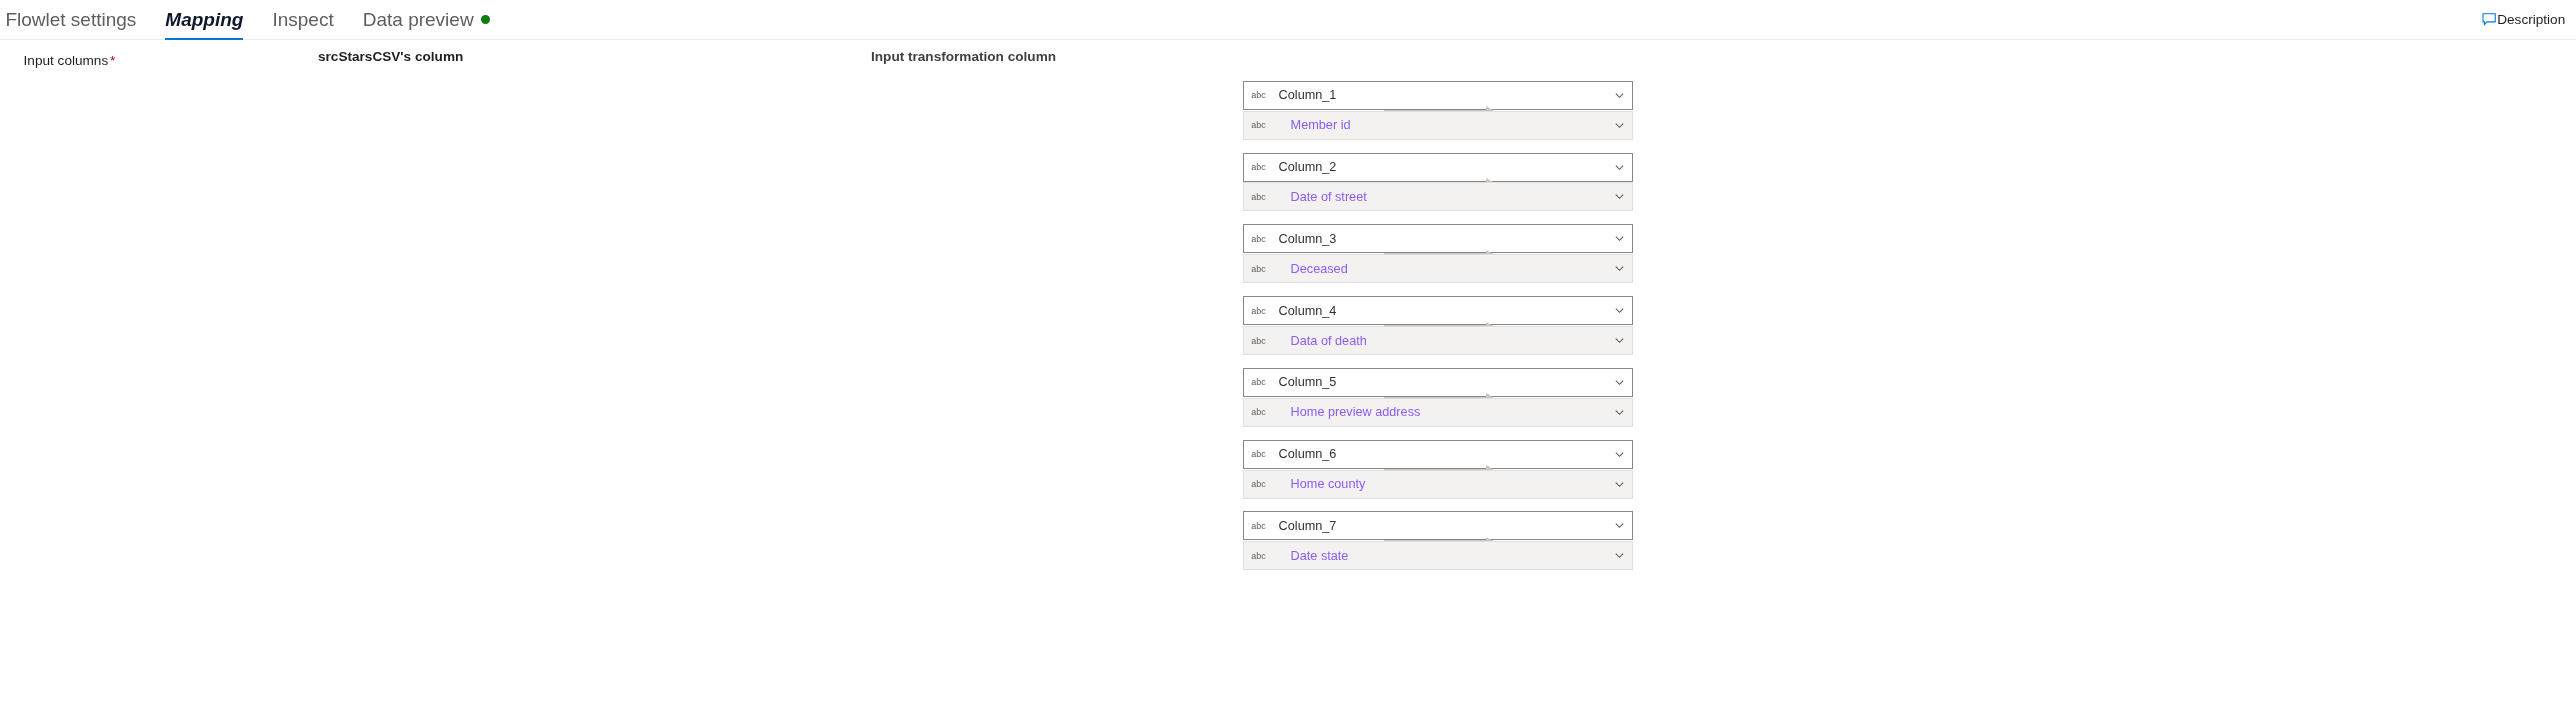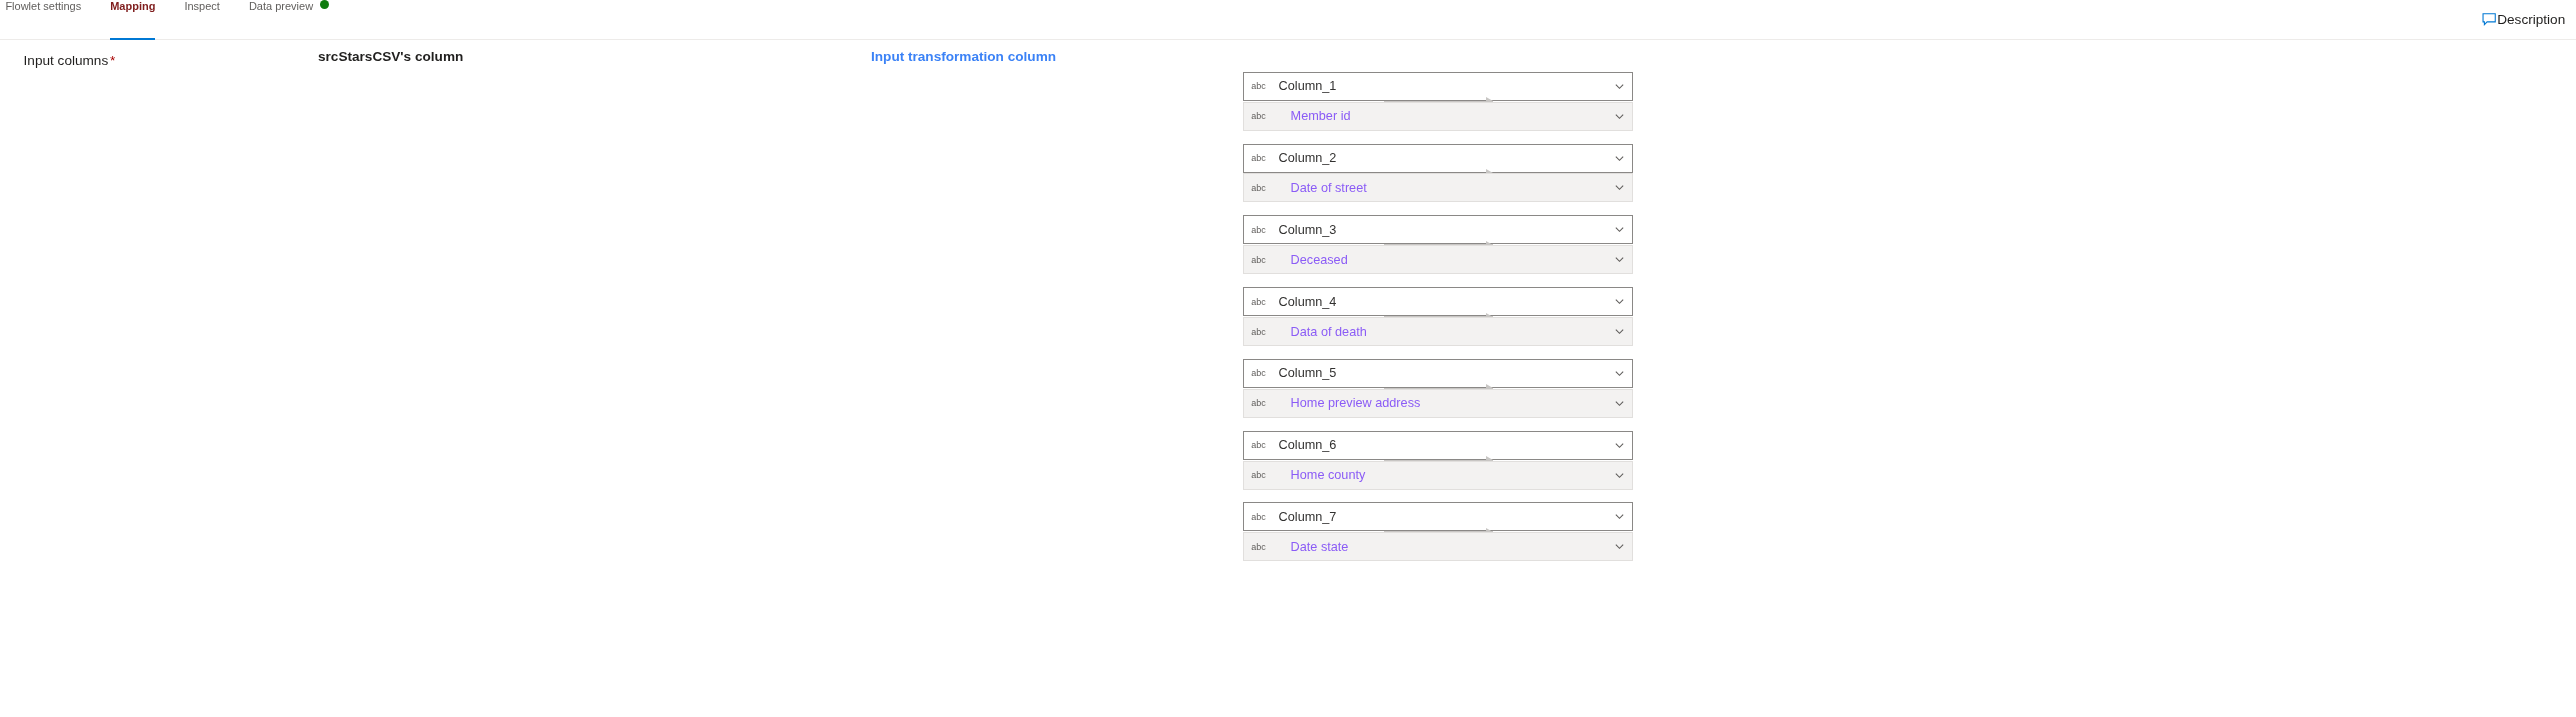--- a/index.html
+++ b/index.html
@@ -22,29 +22,31 @@
   }
   .tabs {
     display: flex;
     gap: 29px;
     align-items: center;
     height: 100%;
   }
   .tab {
     height: 100%;
     display: flex;
+    align-items: center;
     gap: 7.3px;
     color: #605e5c;
-    font-size: 11px;
+    font-size: 19px;
     cursor: pointer;
     position: relative;
   }
   .tab.active {
-    color: #7f1d1d;
+    color: #0f172a;
     font-weight: 600;
+    font-style: italic;
   }
   .tab.active::after {
     content: "";
     position: absolute;
     left: 0; right: 0; bottom: -0.9px;
     height: 2.3px;
     background: #0078d4;
   }
   .status-dot {
     width: 9px; height: 9px;
@@ -76,34 +78,34 @@
     color: #201f1e;
   }
   .req { color: #a80000; margin-left: 1.8px; }
   .mapping-area {
     flex: 1;
     padding-right: 18px;
   }
   .headers {
     display: flex;
     align-items: flex-start;
-    margin-bottom: 5px;
+    margin-bottom: 14px;
     padding-left: 73px;
   }
   .hdr-src {
     width: 390px;
     font-size: 13.6px;
     font-weight: 600;
     color: #201f1e;
   }
   .hdr-gap { width: 163px; }
   .hdr-tgt {
     font-size: 13.6px;
     font-weight: 600;
-    color: #3b82f6;
+    color: #404040;
   }
 
   .rows { display: flex; flex-direction: column; gap: 7.3px; }
 
   .row-wrap {
     border: 0.9px solid transparent;
     padding: 1.8px 0 1.8px 73px;
   }
   .row {
     display: flex;

